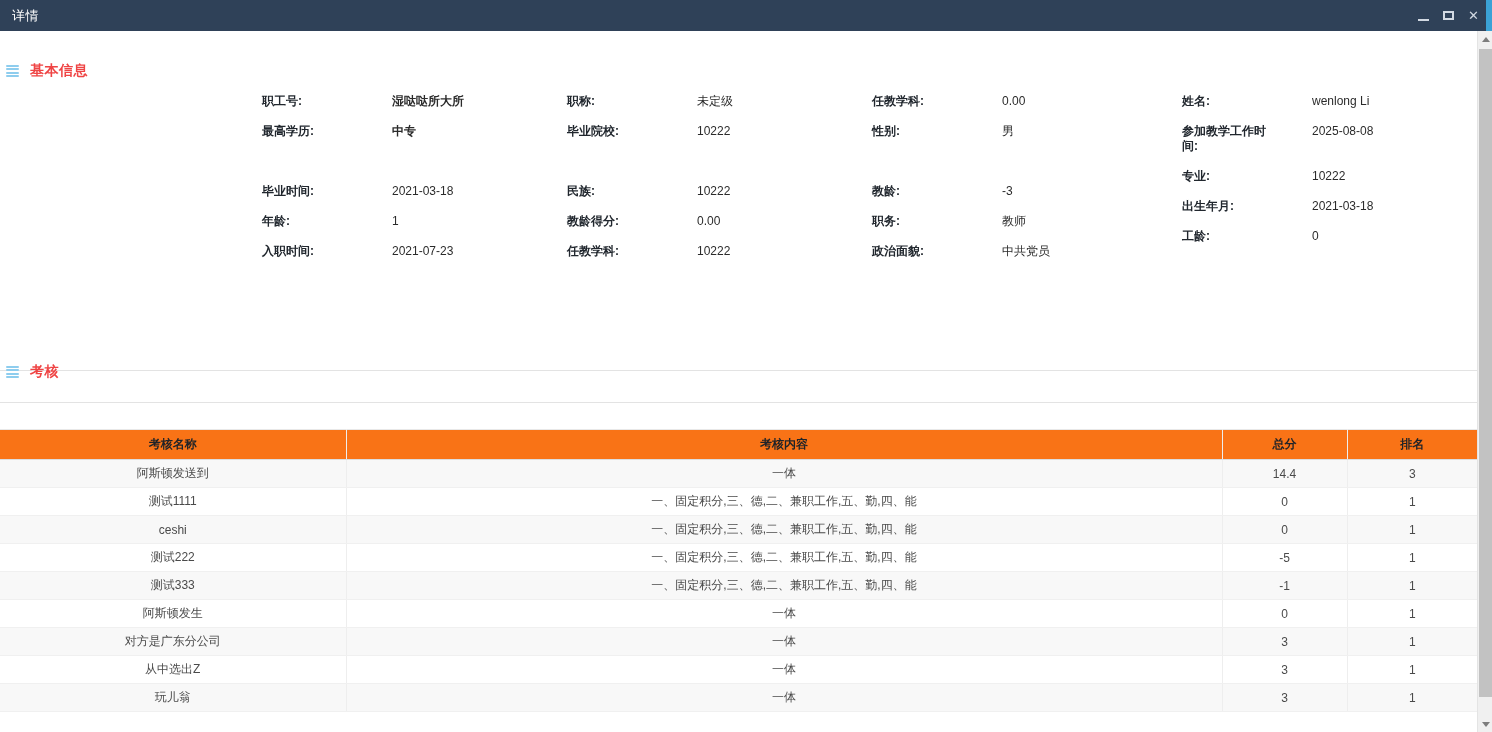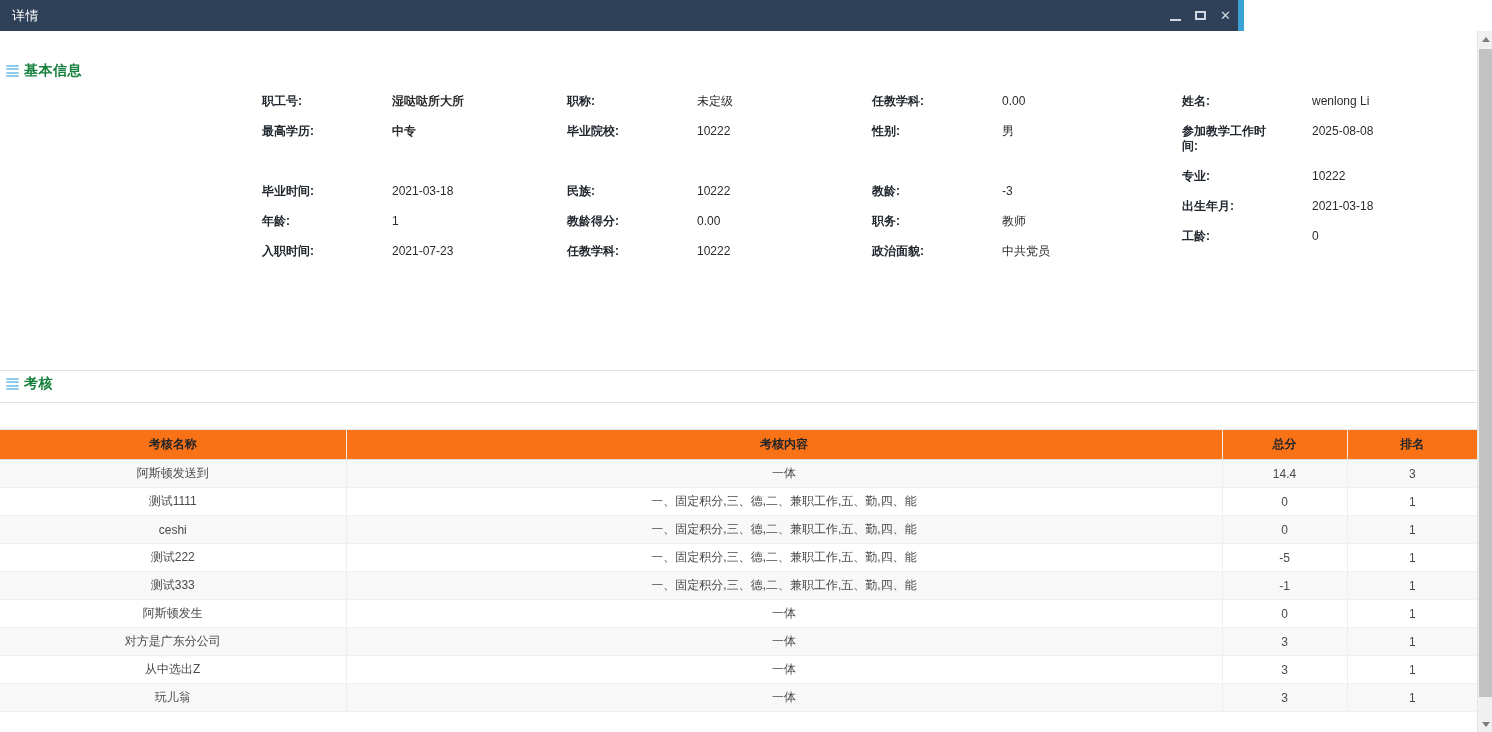--- a/index.html
+++ b/index.html
@@ -12,21 +12,21 @@
   }
   .window {
     position: relative;
     width: 1492px; height: 732px;
     background: #ffffff;
     overflow: hidden;
   }
   
   .titlebar {
     position: absolute; top: 0; left: 0;
-    width: 1244px; height: 31px;
+    width: 1492px; height: 31px;
     background: #2f4158;
     display: flex; align-items: center;
     z-index: 30;
   }
   .titlebar-title {
     color: #ffffff;
     font-size: 13px;
     margin-left: 12px;
     letter-spacing: .5px;
     user-select: none;
@@ -60,25 +60,26 @@
     padding-left: 6px;
     height: 26px;
   }
   .sec-icon {
     display: inline-flex; flex-direction: column; justify-content: space-between;
     width: 13px; height: 13px;
     margin-right: 5px;
   }
   .sec-icon i { display:block; width: 13px; height: 2px; background: #8ecdee; border-radius: 1px; }
   .sec-title {
-    font-size: 14px; font-weight: bold; color: #15803d;
+    font-size: 14px; font-weight: bold; color: #ef4444;
     letter-spacing: .5px;
+    margin-left: 6px;
   }
   #section-basic { position: absolute; top: 27px; left: 0; }
-  #section-assess { position: absolute; top: 340px; left: 0; }
+  #section-assess { position: absolute; top: 328px; left: 0; }
 
   
   .info-grid {
     position: absolute;
     top: 62px; left: 0; width: 1460px;
     display: grid;
     grid-template-columns: 305px 305px 310px 300px;
     padding-left: 262px;
   }
   .info-col { display: flex; flex-direction: column; }

